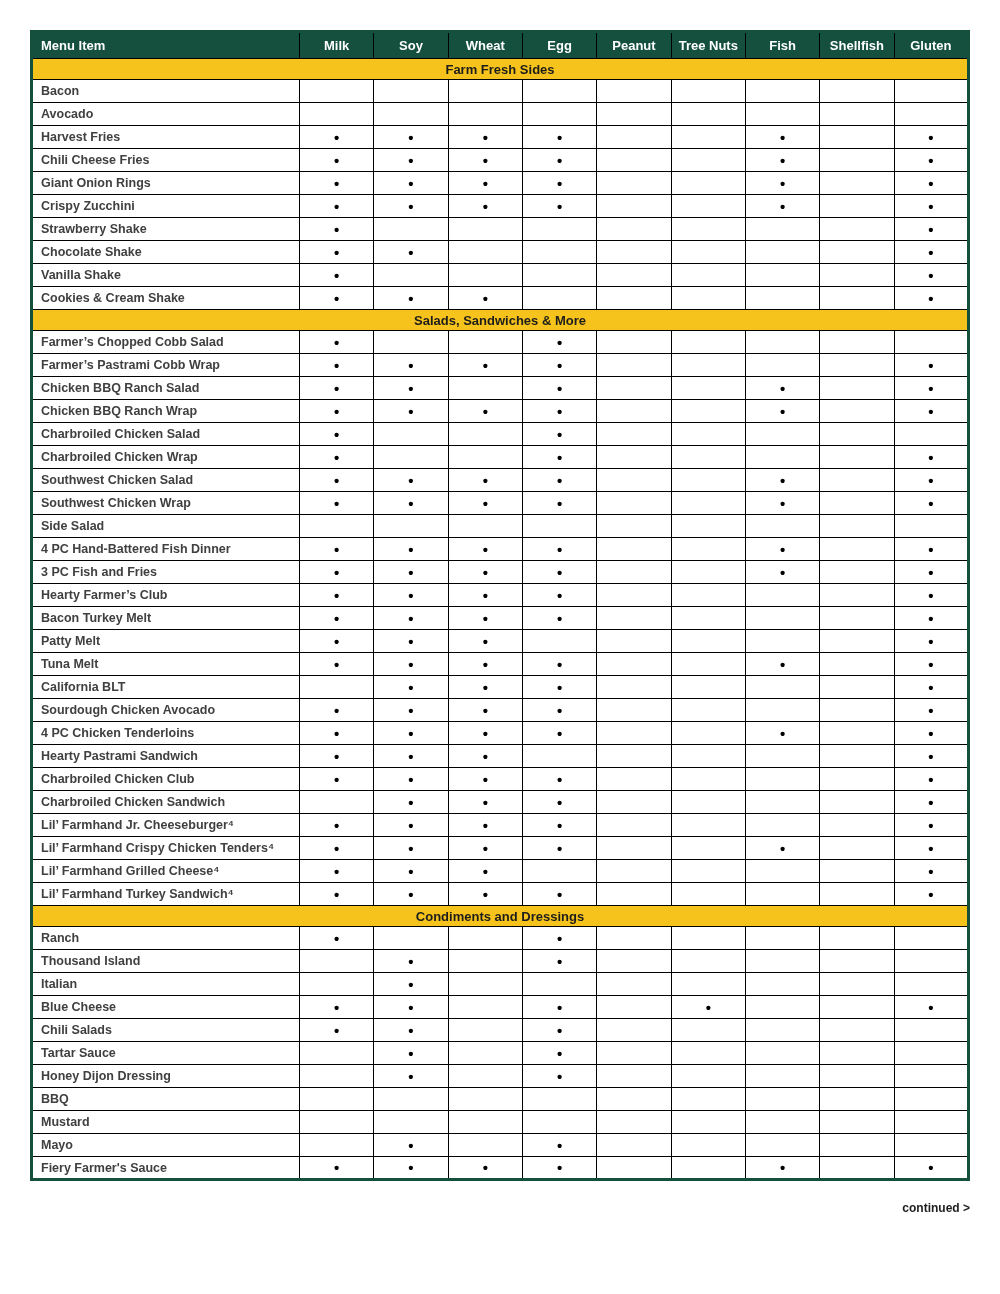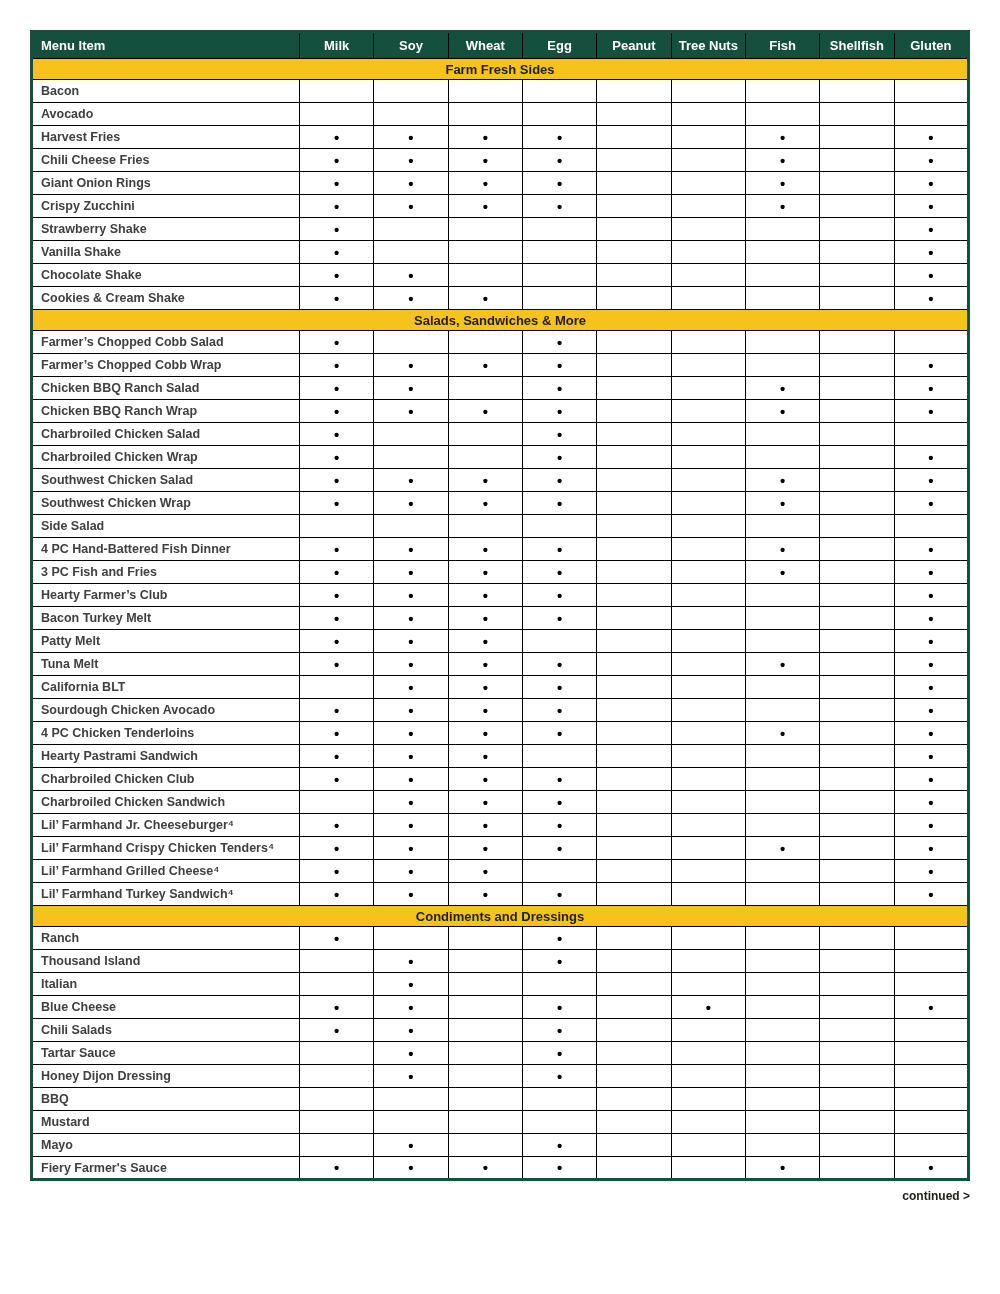--- a/index.html
+++ b/index.html
@@ -68,21 +68,21 @@
     font-size: 15px;
     font-weight: bold;
     line-height: 1;
     color: #000000;
   }
   .footer {
     width: 940px;
     text-align: right;
     font-weight: bold;
     font-size: 12px;
-    margin-top: 8px;
+    margin-top: 20px;
     color: var(--ink);
   }
 </style>
 </head>
 <body>
 
 <div class="page">
   <table class="allergen">
     <thead>
       <tr id="header-row">
@@ -180,35 +180,35 @@
           <td class="dot-cell"></td>
           <td class="dot-cell"></td>
           <td class="dot-cell"></td>
           <td class="dot-cell"></td>
           <td class="dot-cell"></td>
           <td class="dot-cell"></td>
           <td class="dot-cell"></td>
           <td class="dot-cell">•</td>
         </tr>
         <tr class="data-row">
+          <td class="col-item">Chocolate Shake</td>
+          <td class="dot-cell">•</td>
+          <td class="dot-cell">•</td>
+          <td class="dot-cell"></td>
+          <td class="dot-cell"></td>
+          <td class="dot-cell"></td>
+          <td class="dot-cell"></td>
+          <td class="dot-cell"></td>
+          <td class="dot-cell"></td>
+          <td class="dot-cell">•</td>
+        </tr>
+        <tr class="data-row">
           <td class="col-item">Vanilla Shake</td>
           <td class="dot-cell">•</td>
           <td class="dot-cell"></td>
-          <td class="dot-cell"></td>
-          <td class="dot-cell"></td>
-          <td class="dot-cell"></td>
-          <td class="dot-cell"></td>
-          <td class="dot-cell"></td>
-          <td class="dot-cell"></td>
-          <td class="dot-cell">•</td>
-        </tr>
-        <tr class="data-row">
-          <td class="col-item">Chocolate Shake</td>
-          <td class="dot-cell">•</td>
-          <td class="dot-cell">•</td>
           <td class="dot-cell"></td>
           <td class="dot-cell"></td>
           <td class="dot-cell"></td>
           <td class="dot-cell"></td>
           <td class="dot-cell"></td>
           <td class="dot-cell"></td>
           <td class="dot-cell">•</td>
         </tr>
         <tr class="data-row">
           <td class="col-item">Cookies &amp; Cream Shake</td>
@@ -231,21 +231,21 @@
           <td class="dot-cell"></td>
           <td class="dot-cell"></td>
           <td class="dot-cell">•</td>
           <td class="dot-cell"></td>
           <td class="dot-cell"></td>
           <td class="dot-cell"></td>
           <td class="dot-cell"></td>
           <td class="dot-cell"></td>
         </tr>
         <tr class="data-row">
-          <td class="col-item">Farmer’s Chopped Cobb Wrap</td>
+          <td class="col-item">Farmer’s Pastrami Cobb Wrap</td>
           <td class="dot-cell">•</td>
           <td class="dot-cell">•</td>
           <td class="dot-cell">•</td>
           <td class="dot-cell">•</td>
           <td class="dot-cell"></td>
           <td class="dot-cell"></td>
           <td class="dot-cell"></td>
           <td class="dot-cell"></td>
           <td class="dot-cell">•</td>
         </tr>

